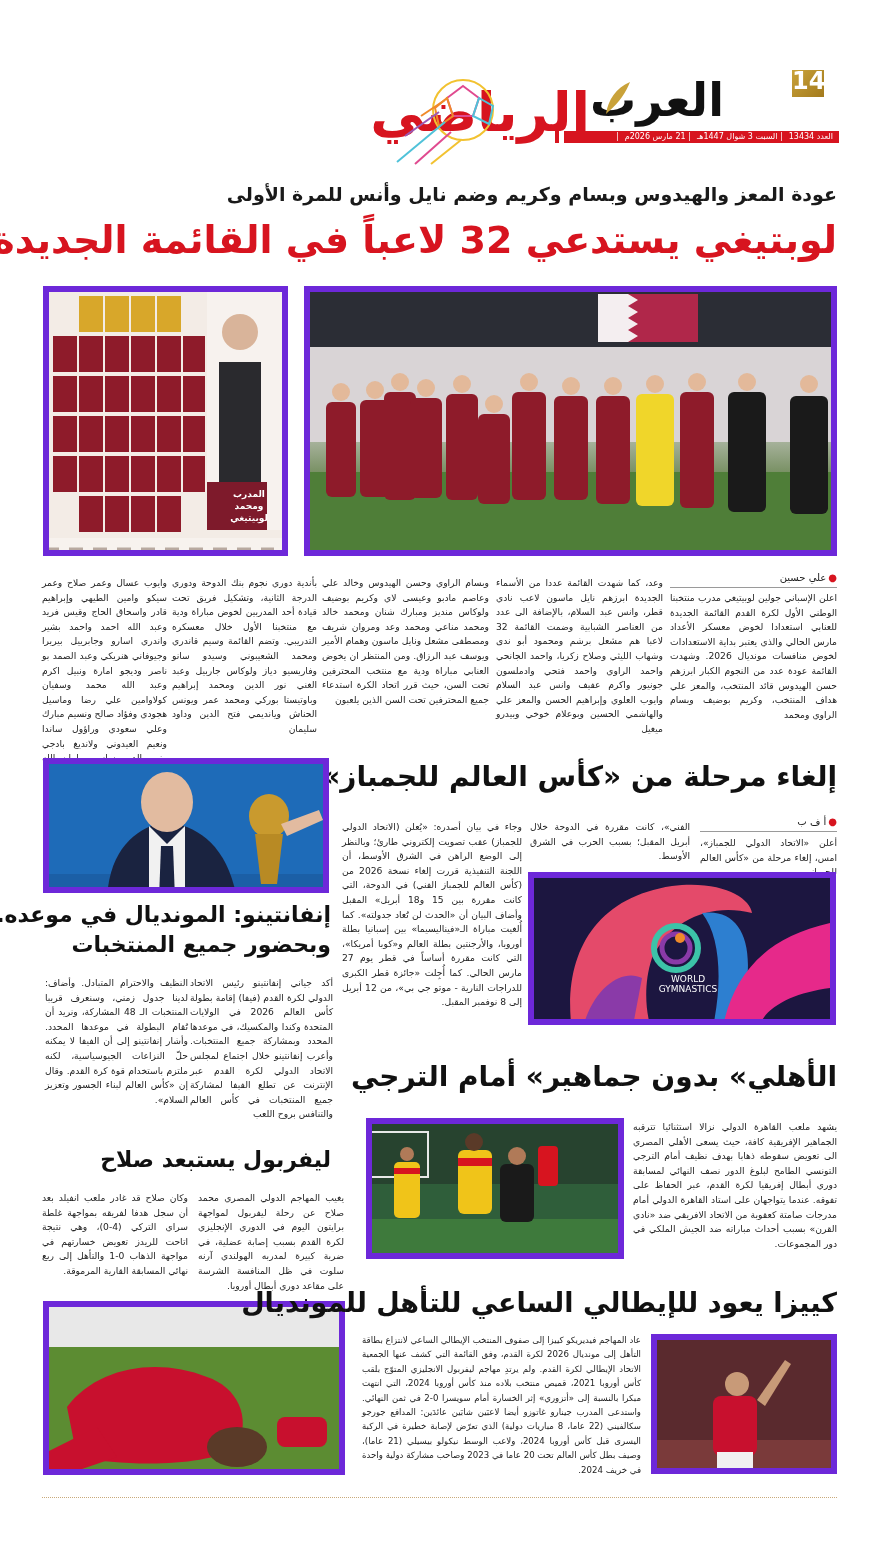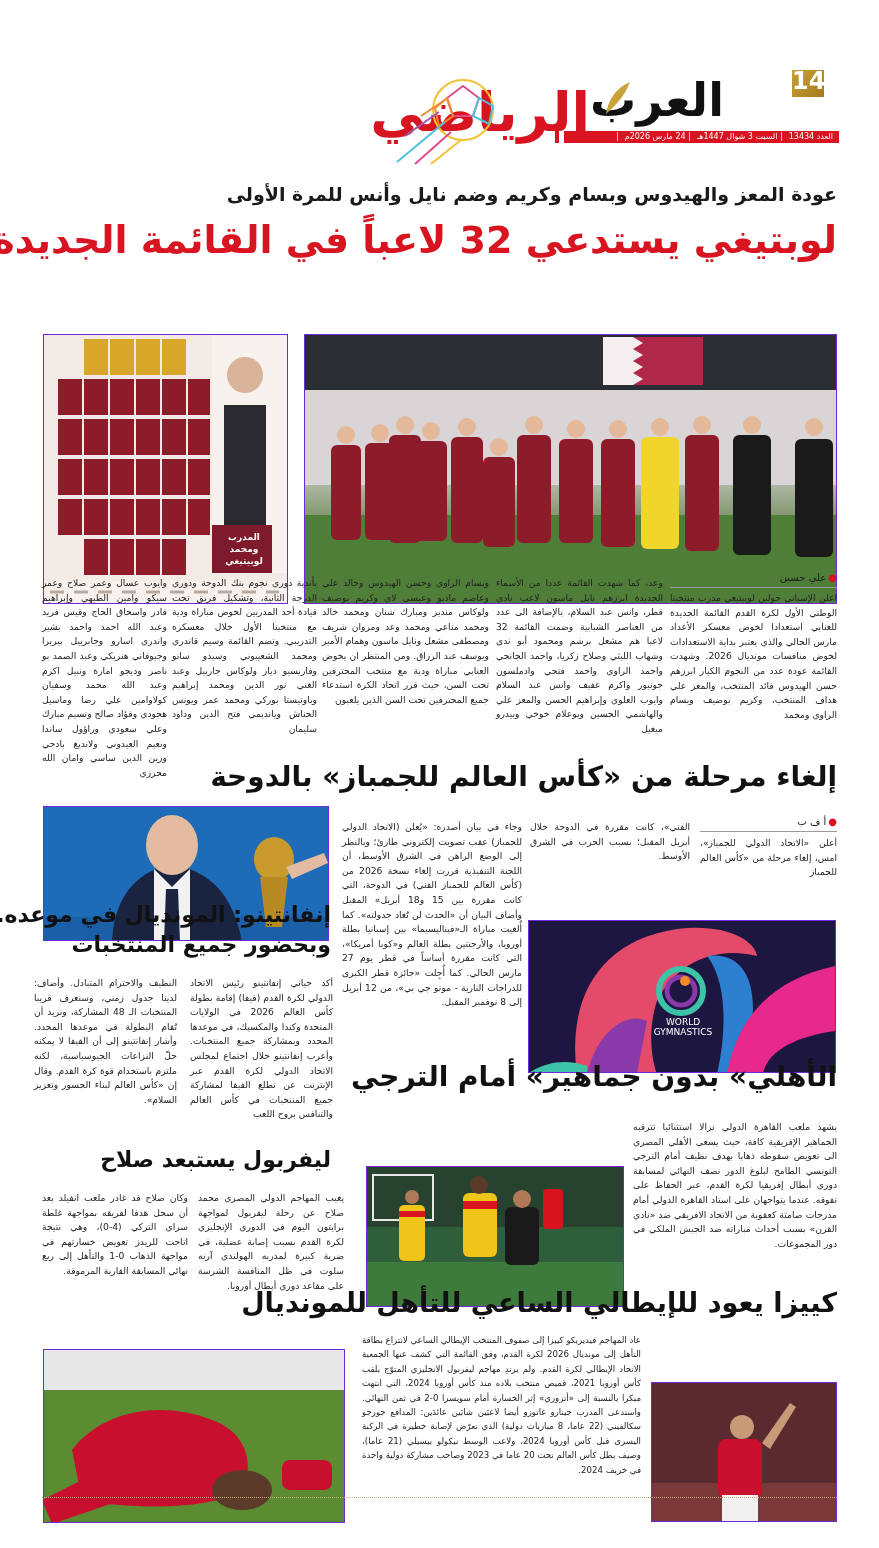--- a/index.html
+++ b/index.html
@@ -16,21 +16,21 @@
   .ball { left: 395px; top: 66px; width: 110px; height: 100px; }
   .issue-bar { left: 564px; top: 131px; width: 275px; height: 12px; background:#d7141f; color:#fff; font-size:8px; line-height:12px; padding-right:6px; white-space:nowrap; overflow:hidden; }
   .issue-bar span { margin-left: 6px; }
   .issue-red-left { left: 555px; top: 131px; width: 4px; height: 12px; background:#d7141f; }
 
   
   .kicker { right: 42px; top: 183px; font-size:19px; font-weight:bold; color:#1a1a1a; white-space:nowrap; }
   .lead-title { right: 42px; top: 218px; font-size:38px; font-weight:bold; color:#d7141f; white-space:nowrap; letter-spacing:-1px; }
 
   
-  .photo { overflow:hidden; border:1px solid #6d28d9;margin-top:48px; }
+  .photo { overflow:hidden; border:6px solid #6d28d9; }
   .photo-team { left: 304px; top: 286px; width: 533px; height: 270px; background: linear-gradient(180deg,#2a2c33 0%,#3d3f48 20%,#c9c7c9 28%,#d8d6d8 45%,#5a7a3e 78%,#4a7a35 100%); }
   .photo-squad { left: 43px; top: 286px; width: 245px; height: 270px; background:#f3ece6; }
 
   
   .byline { font-size:10px; color:#1a1a1a; white-space:nowrap;margin-left:16px; }
   .byline .dot { color:#d7141f; font-size:10px; margin-left:2px; }
   .byline-rule { height:1px; background:#9a9a9a; }
   .col { font-size:9.2px; line-height:14.6px; color:#222; text-align:justify; text-align-last:right; }
 
   
@@ -59,21 +59,21 @@
     <line x1="20" y1="98" x2="56" y2="66" stroke="#e04a8f"></line>
     <line x1="36" y1="98" x2="66" y2="74" stroke="#f2c230"></line>
     <line x1="10" y1="70" x2="44" y2="46" stroke="#9b59b6"></line>
     <line x1="26" y1="50" x2="50" y2="34" stroke="#f08a2a"></line>
   </g>
 </svg>
 
 <div class="abs issue-bar">
   <span>العدد 13434</span>|
   <span>السبت 3 شوال 1447هـ</span>|
-  <span>24 مارس 2026م</span>|
+  <span>21 مارس 2026م</span>|
 </div>
 <div class="abs issue-red-left"></div>
 
 <div class="abs kicker">عودة المعز والهيدوس وبسام وكريم وضم نايل وأنس للمرة الأولى</div>
 <div class="abs lead-title">لوبتيغي يستدعي 32 لاعباً في القائمة الجديدة للعنابي</div>
 
 <div class="abs photo photo-team">
   <svg width="533" height="270" viewBox="0 0 533 270">
     <rect x="0" y="0" width="533" height="60" fill="#2b2d35"></rect>
     <rect x="0" y="55" width="533" height="95" fill="#d9d4d6"></rect>
@@ -206,21 +206,21 @@
     <ellipse cx="232" cy="52" rx="20" ry="22" fill="#c99a2e"></ellipse>
     <path d="M218 70 L246 70 L240 120 L224 120 Z" fill="#b88a24"></path>
     <path d="M244 60 L282 46 L286 56 L250 72 Z" fill="#e2bba0"></path>
   </svg>
 </div>
 <div class="abs h2" style="right:548px; top:900px; font-size:22px; line-height:30px; text-align:right;">
   <div>إنفانتينو: المونديال في موعده..</div>
   <div>وبحضور جميع المنتخبات</div>
 </div>
 <div class="abs col" style="left:190px; top:976px; width:143px;">أكد جياني إنفانتينو رئيس الاتحاد الدولي لكرة القدم (فيفا) إقامة بطولة كأس العالم 2026 في الولايات المتحدة وكندا والمكسيك، في موعدها المحدد وبمشاركة جميع المنتخبات. وأعرب إنفانتينو خلال اجتماع لمجلس الاتحاد الدولي لكرة القدم عبر الإنترنت عن تطلع الفيفا لمشاركة جميع المنتخبات في كأس العالم والتنافس بروح اللعب</div>
-<div class="abs col" style="left:34px; top:976px; width:143px;">النظيف والاحترام المتبادل. وأضاف: لدينا جدول زمني، وسنعرف قريبا المنتخبات الـ 48 المشاركة، ونريد أن تُقام البطولة في موعدها المحدد. وأشار إنفانتينو إلى أن الفيفا لا يمكنه حلّ النزاعات الجيوسياسية، لكنه ملتزم باستخدام قوة كرة القدم. وقال إن «كأس العالم لبناء الجسور وتعزيز السلام».</div>
+<div class="abs col" style="left:45px; top:976px; width:143px;">النظيف والاحترام المتبادل. وأضاف: لدينا جدول زمني، وسنعرف قريبا المنتخبات الـ 48 المشاركة، ونريد أن تُقام البطولة في موعدها المحدد. وأشار إنفانتينو إلى أن الفيفا لا يمكنه حلّ النزاعات الجيوسياسية، لكنه ملتزم باستخدام قوة كرة القدم. وقال إن «كأس العالم لبناء الجسور وتعزيز السلام».</div>
 
 <div class="abs h2" style="right:42px; top:1060px; font-size:28px;">الأهلي» بدون جماهير» أمام الترجي</div>
 <div class="abs photo" style="left:366px; top:1118px; width:258px; height:141px; background:#2f5e3a;">
   <svg width="258" height="141" viewBox="0 0 258 141">
     <rect x="0" y="0" width="258" height="60" fill="#27432f"></rect>
     <rect x="0" y="95" width="258" height="46" fill="#3e7a3c"></rect>
     <rect x="8" y="8" width="60" height="45" fill="none" stroke="#e8e8e8" stroke-width="2"></rect>
     <rect x="34" y="38" width="26" height="56" rx="5" fill="#f0c419"></rect>
     <rect x="34" y="44" width="26" height="6" fill="#d7141f"></rect>
     <rect x="98" y="26" width="34" height="64" rx="6" fill="#f0c419"></rect>

